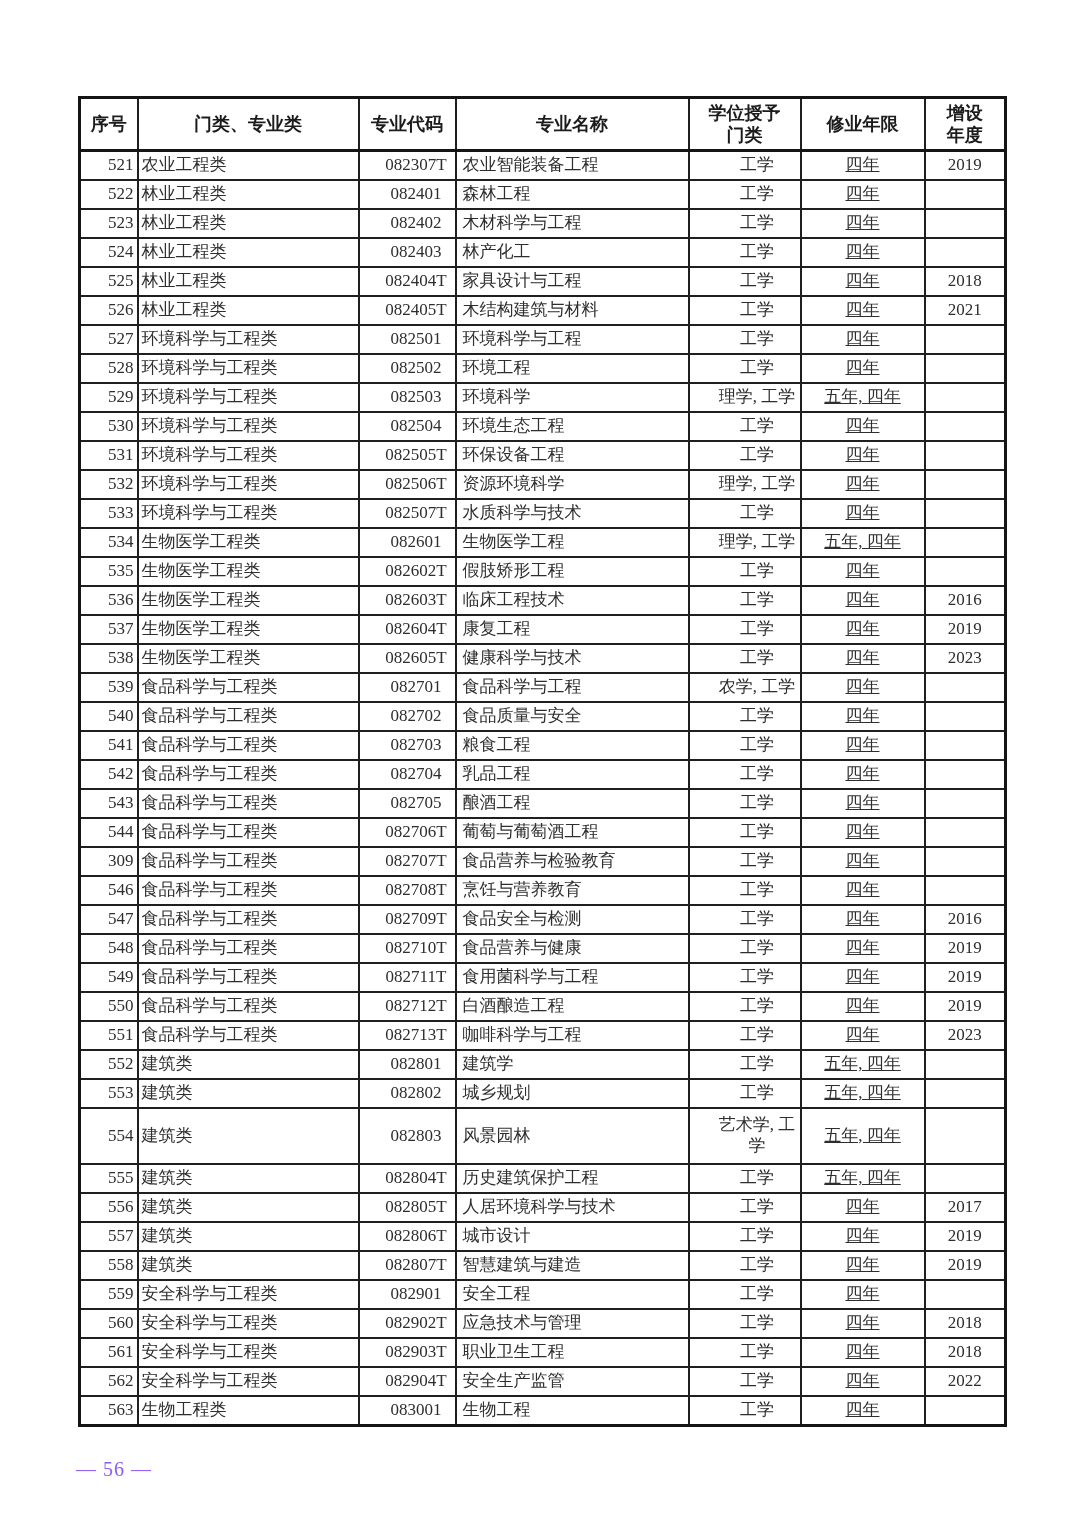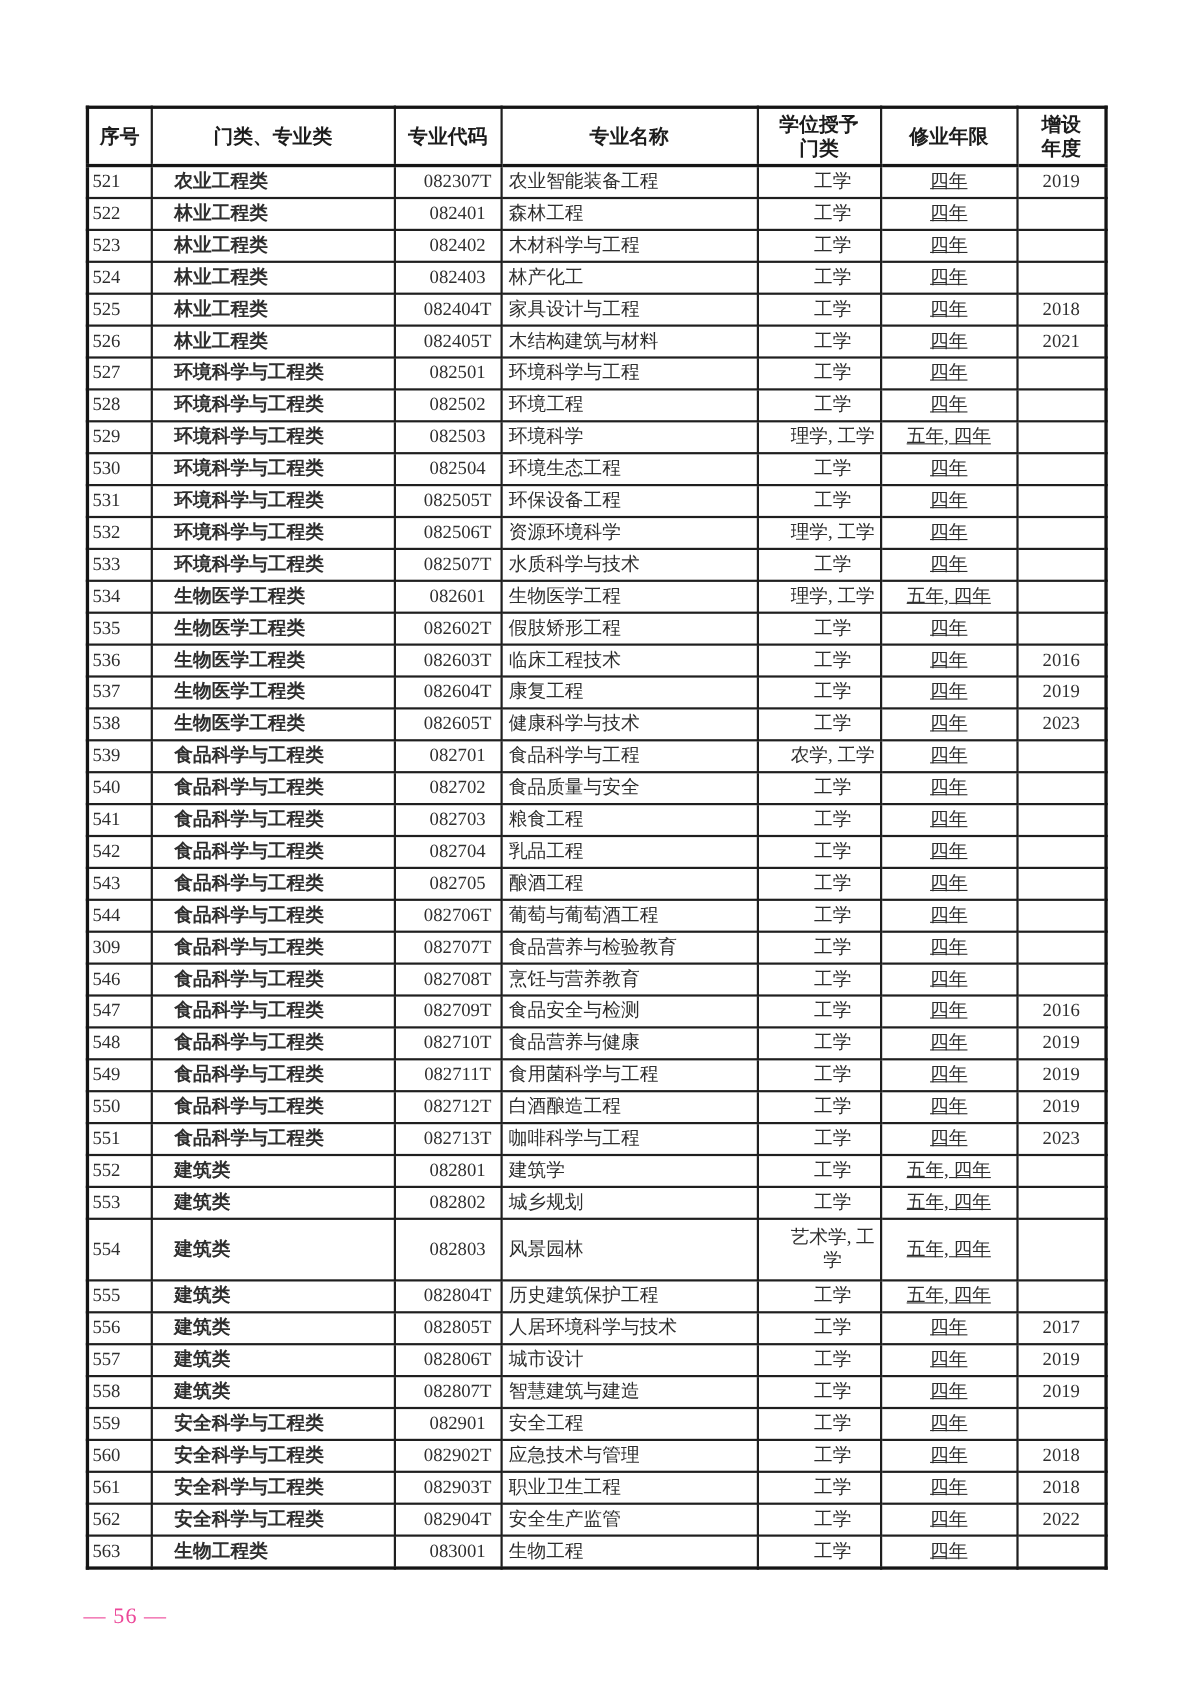--- a/index.html
+++ b/index.html
@@ -44,33 +44,33 @@
   .majors-table td {
     height: 27px;
     font-size: 17px;
     line-height: 1.22;
     padding: 0 3px;
     color: #2e2e2e;
   }
   .majors-table tr.tall td {
     height: 54px;
   }
-  td.col-no      { text-align: left; }
-  td.col-category{ text-align: left; padding-left: 20px; font-weight: bold; }
+  td.col-no      { text-align: right; }
+  td.col-category{ text-align: left; padding-left: 3px; }
   td.col-code    { text-align: center; padding-left: 21px; }
   td.col-name    { text-align: left; padding-left: 6px; }
   td.col-degree  { text-align: center; padding-left: 28px; }
   td.col-duration{ text-align: center; text-decoration: underline; }
   td.col-year    { text-align: center; }
   .page-footer {
     position: absolute;
     left: 76px;
     top: 1458px;
     font-size: 20px;
-    color: #ec4899;
+    color: #8b5cf6;
     letter-spacing: 1px;
   }
 </style>
 </head>
 <body>
 
 <div class="page">
   <table class="majors-table">
     <colgroup>
       <col style="width:58px">

